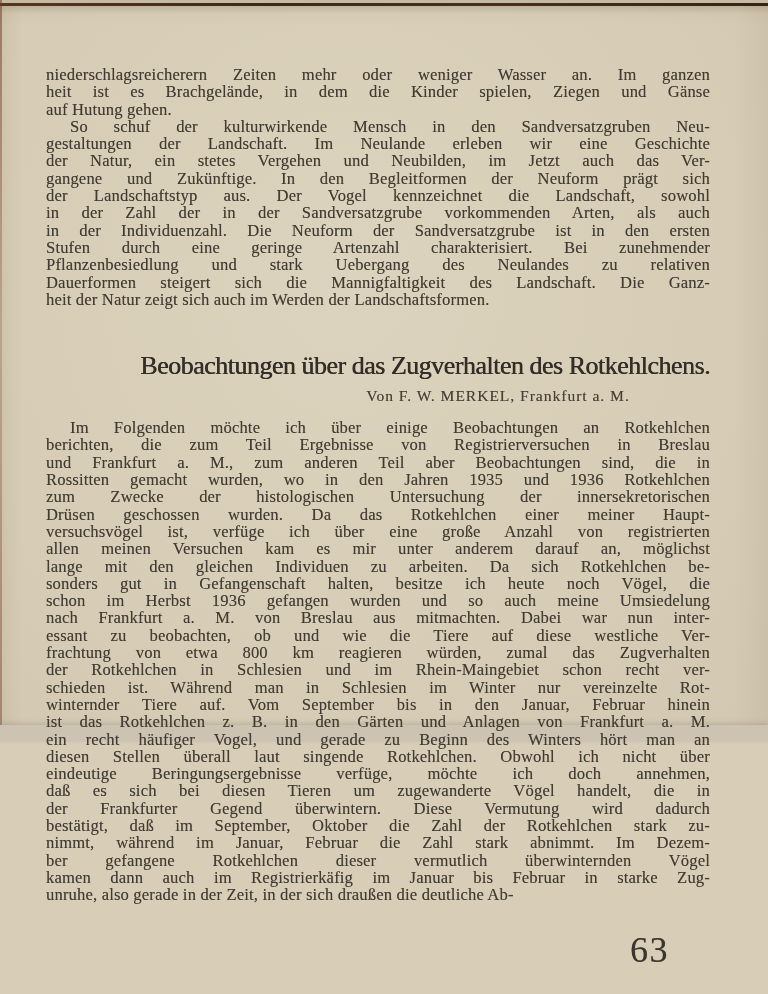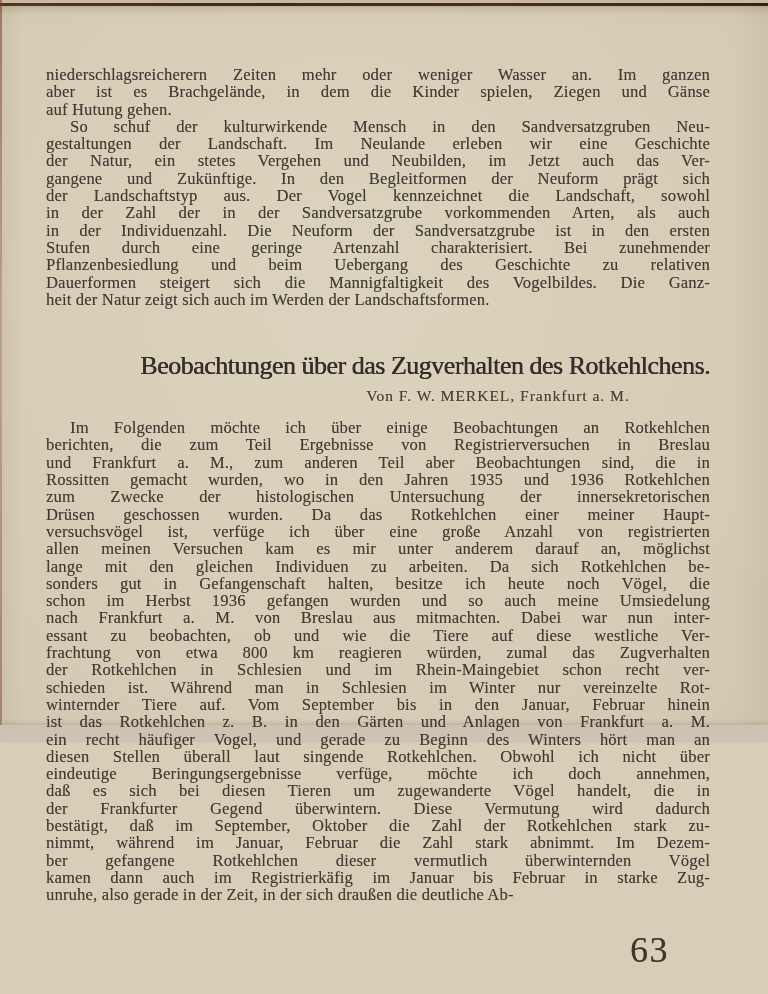--- a/index.html
+++ b/index.html
@@ -99,34 +99,34 @@
   <div class="edge-top-paper"></div>
   <div class="edge-top-line"></div>
   <div class="edge-top-shadow"></div>
   <div class="edge-left"></div>
   <div class="bottom-band"></div>
 
   <div class="content">
     <section class="intro">
       <div class="para">
           <div class="tline">niederschlagsreicherern Zeiten mehr oder weniger Wasser an. Im ganzen</div>
-          <div class="tline">aber ist es Brachgelände, in dem die Kinder spielen, Ziegen und Gänse</div>
+          <div class="tline">heit ist es Brachgelände, in dem die Kinder spielen, Ziegen und Gänse</div>
           <div class="tline last">auf Hutung gehen.</div>
         </div>
       <div class="para">
           <div class="tline first-indent">So schuf der kulturwirkende Mensch in den Sandversatzgruben Neu-</div>
           <div class="tline">gestaltungen der Landschaft. Im Neulande erleben wir eine Geschichte</div>
           <div class="tline">der Natur, ein stetes Vergehen und Neubilden, im Jetzt auch das Ver-</div>
           <div class="tline">gangene und Zukünftige. In den Begleitformen der Neuform prägt sich</div>
           <div class="tline">der Landschaftstyp aus. Der Vogel kennzeichnet die Landschaft, sowohl</div>
           <div class="tline">in der Zahl der in der Sandversatzgrube vorkommenden Arten, als auch</div>
           <div class="tline">in der Individuenzahl. Die Neuform der Sandversatzgrube ist in den ersten</div>
           <div class="tline">Stufen durch eine geringe Artenzahl charakterisiert. Bei zunehmender</div>
-          <div class="tline">Pflanzenbesiedlung und beim Uebergang des Geschichte zu relativen</div>
-          <div class="tline">Dauerformen steigert sich die Mannigfaltigkeit des Vogelbildes. Die Ganz-</div>
+          <div class="tline">Pflanzenbesiedlung und stark Uebergang des Neulandes zu relativen</div>
+          <div class="tline">Dauerformen steigert sich die Mannigfaltigkeit des Landschaft. Die Ganz-</div>
           <div class="tline last">heit der Natur zeigt sich auch im Werden der Landschaftsformen.</div>
         </div>
     </section>
 
     <h1 class="title">Beobachtungen über das Zugverhalten des Rotkehlchens.</h1>
 
     <div class="byline">Von F. W. MERKEL, Frankfurt a. M.</div>
 
     <section class="article">
       <div class="para">

